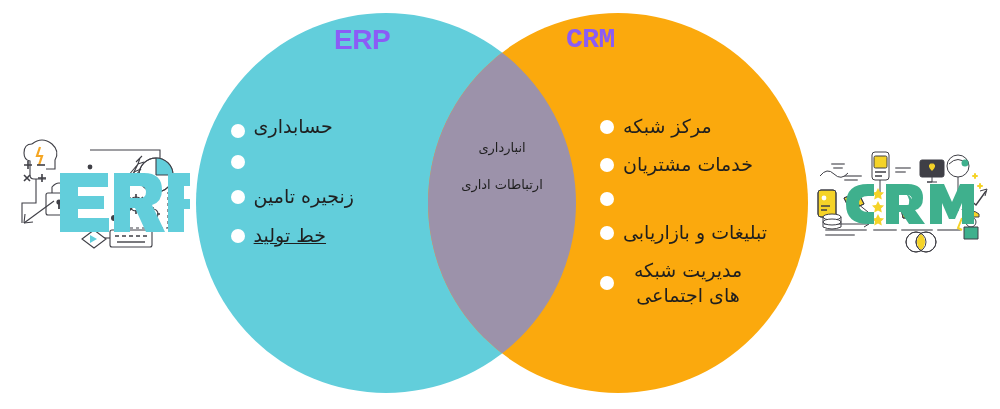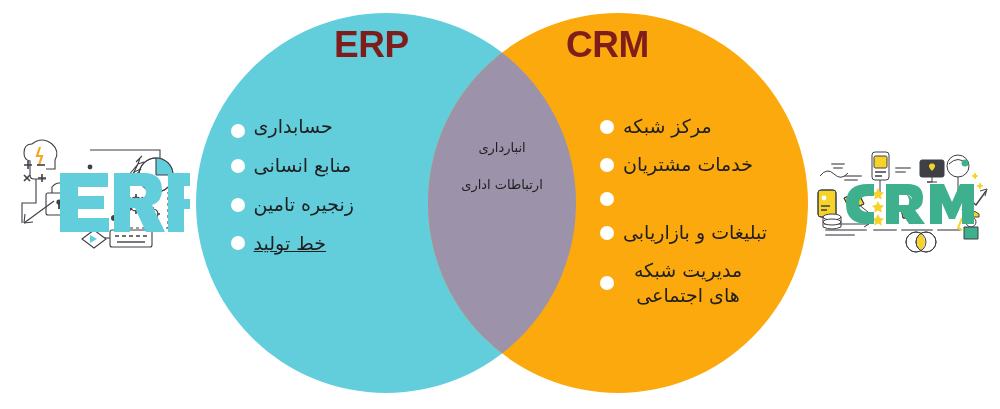--- a/index.html
+++ b/index.html
@@ -45,29 +45,29 @@
     border-radius: 50%;
     background: #9c92aa;
     
     clip-path: circle(190px at -42px 190px);
   }
 
   
   .venn-title {
     position: absolute;
     top: 24px;
-    font-size: 37px;
+    font-size: 28px;
     font-weight: bold;
     letter-spacing: -0.5px;
-    color: #7f1d1d;
+    color: #8b5cf6;
     font-family: "Liberation Sans", "DejaVu Sans", sans-serif;
     white-space: nowrap;
   }
   #title-erp { left: 334px; }
-  #title-crm { left: 566px; }
+  #title-crm { left: 566px; font-family: Liberation Mono, monospace; }
 
   
   .feature-list {
     position: absolute;
     list-style: none;
     margin: 0;
     padding: 0;
     direction: rtl;
     color: #1f1f1f;
     font-size: 19px;
@@ -316,21 +316,20 @@
   <div id="title-erp" class="venn-title">ERP</div>
   <div id="title-crm" class="venn-title">CRM</div>
 
   <ul id="list-erp" class="feature-list">
     <li class="feature-item">
       <span class="bullet"></span>
       <span class="feature-label">حسابداری</span>
     </li>
     <li class="feature-item">
       <span class="bullet"></span>
-      <span class="feature-label">منابع انسانی</span>
     </li>
     <li class="feature-item">
       <span class="bullet"></span>
       <span class="feature-label">زنجیره تامین</span>
     </li>
     <li class="feature-item">
       <span class="bullet"></span>
       <span class="feature-label">خط تولید</span>
     </li>
   </ul>

